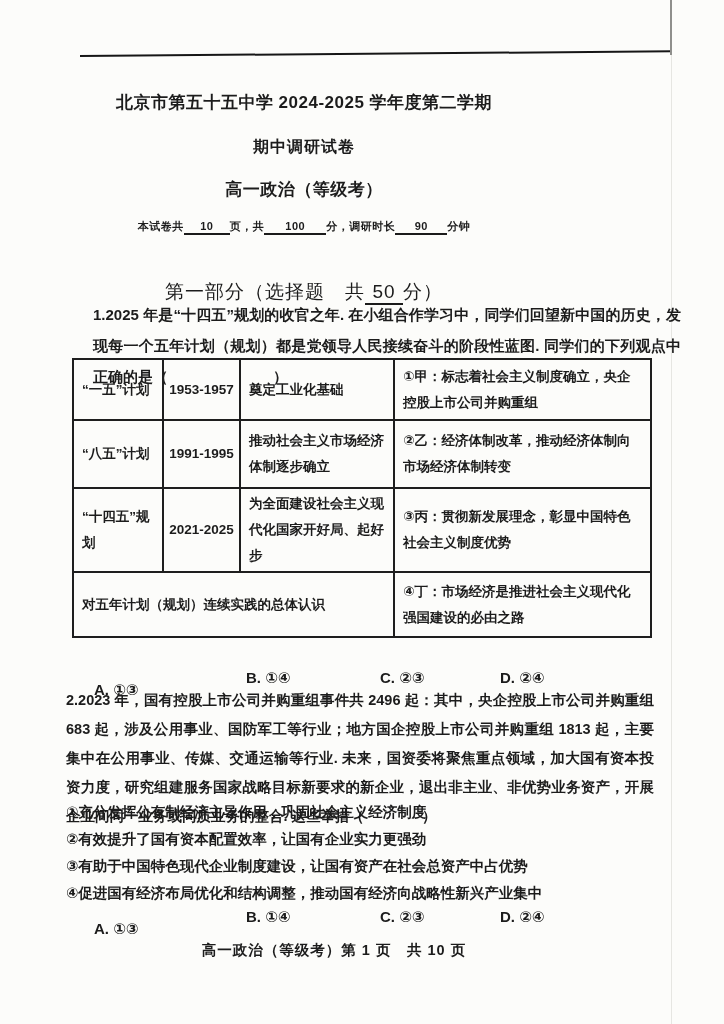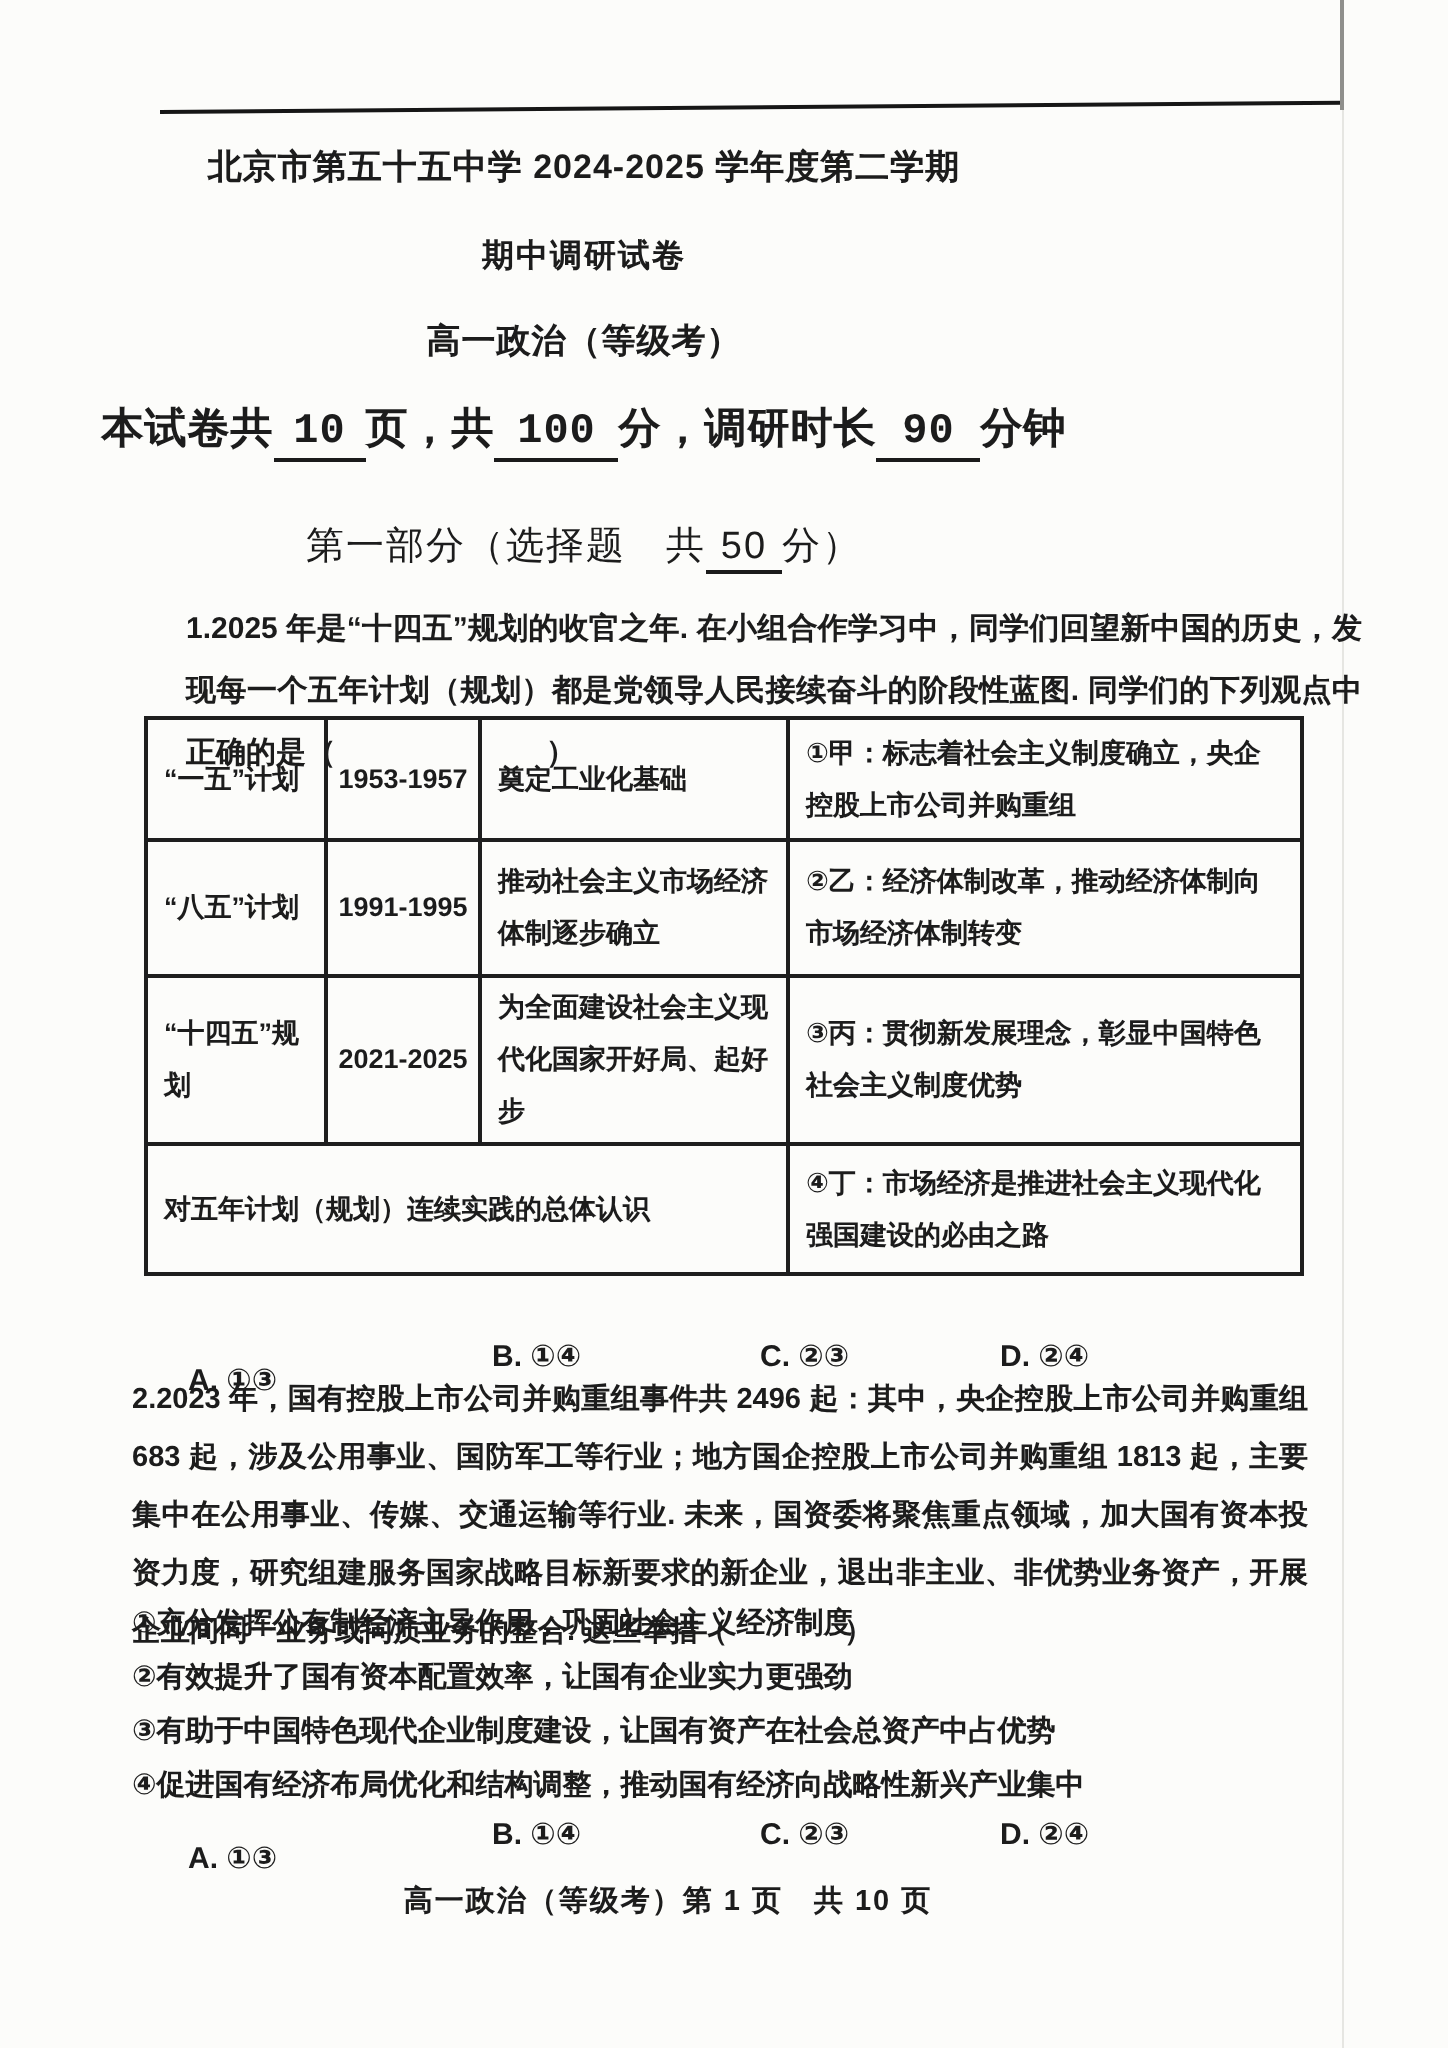--- a/index.html
+++ b/index.html
@@ -6,25 +6,25 @@
   .page{
     position:relative;width:724px;height:1024px;margin:0 auto;
     background:#fcfcfa;overflow:hidden;color:#1c1c1c;
     font-family:"Liberation Sans","DejaVu Sans",sans-serif;
   }
   
   .scan-topline{position:absolute;left:80px;top:55px;width:592px;height:2px;background:#161616;transform:rotate(-0.45deg);transform-origin:left center;}
   .scan-corner{position:absolute;left:670px;top:0;width:2px;height:55px;background:#8f8f8c;}
   .scan-edgeline{position:absolute;left:671px;top:55px;width:1px;height:969px;background:#e6e6e2;}
   
-  .centerline{position:absolute;left:4px;width:576px;text-align:center;white-space:nowrap;}
+  .centerline{position:absolute;left:16px;width:576px;text-align:center;white-space:nowrap;margin-top:19px;}
   .school-title{top:72px;font-size:17px;font-weight:700;letter-spacing:.5px;}
   .paper-title{top:118px;font-size:16px;font-weight:700;letter-spacing:1px;}
   .subject-title{top:159px;font-size:17px;font-weight:700;letter-spacing:.5px;}
-  .info-line{top:200px;font-size:21px;font-weight:600;letter-spacing:.5px;font-family:Liberation Mono, monospace;}
+  .info-line{top:200px;font-size:11px;font-weight:600;letter-spacing:.5px;}
   .section-title{top:260px;font-size:19px;font-weight:400;letter-spacing:1px;}
   .blank{display:inline-block;border-bottom:2px solid #1b1b1b;text-align:center;line-height:1.15;padding:0 4px;}
   .blank.w-pages{min-width:38px;}
   .blank.w-score{min-width:54px;}
   .blank.w-min{min-width:44px;}
   .blank.w-sec{min-width:30px;}
   
   .stem{position:absolute;left:66px;width:588px;text-align:justify;font-weight:600;}
   .q1-stem{top:299px;font-size:15px;line-height:31px;margin-left:27px;}
   .q2-stem{top:686px;font-size:14.5px;line-height:29px;}

